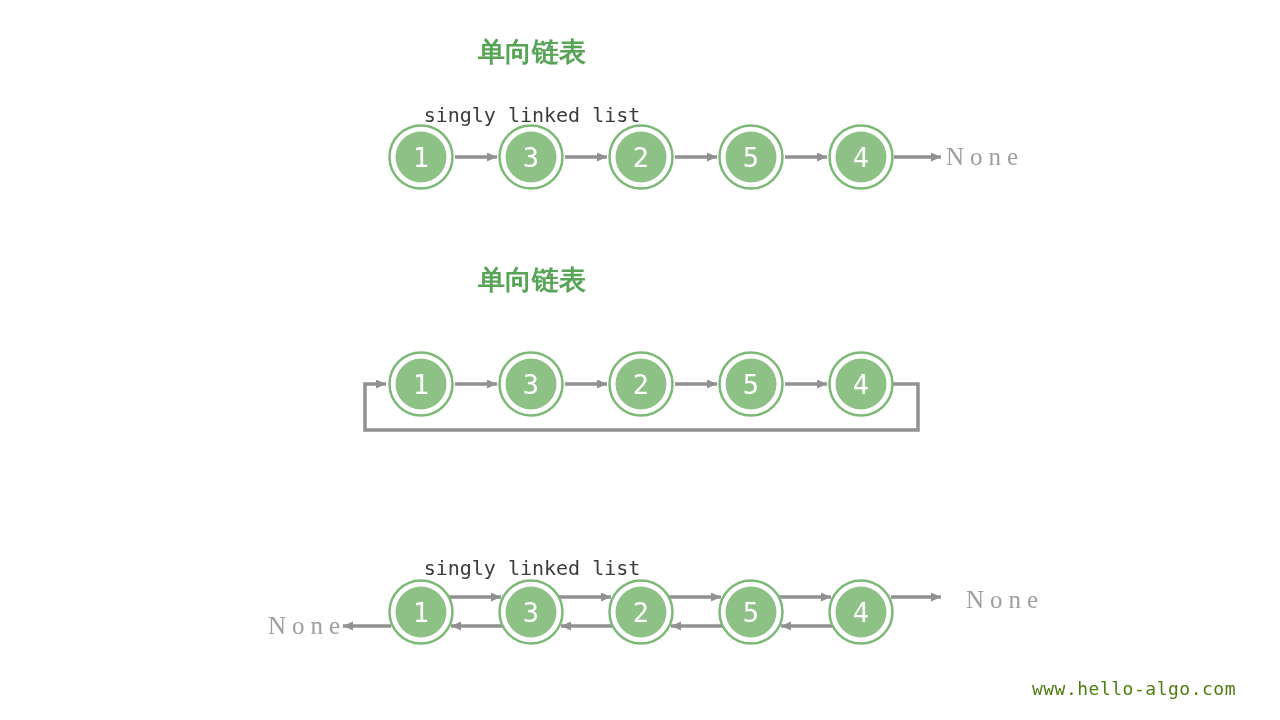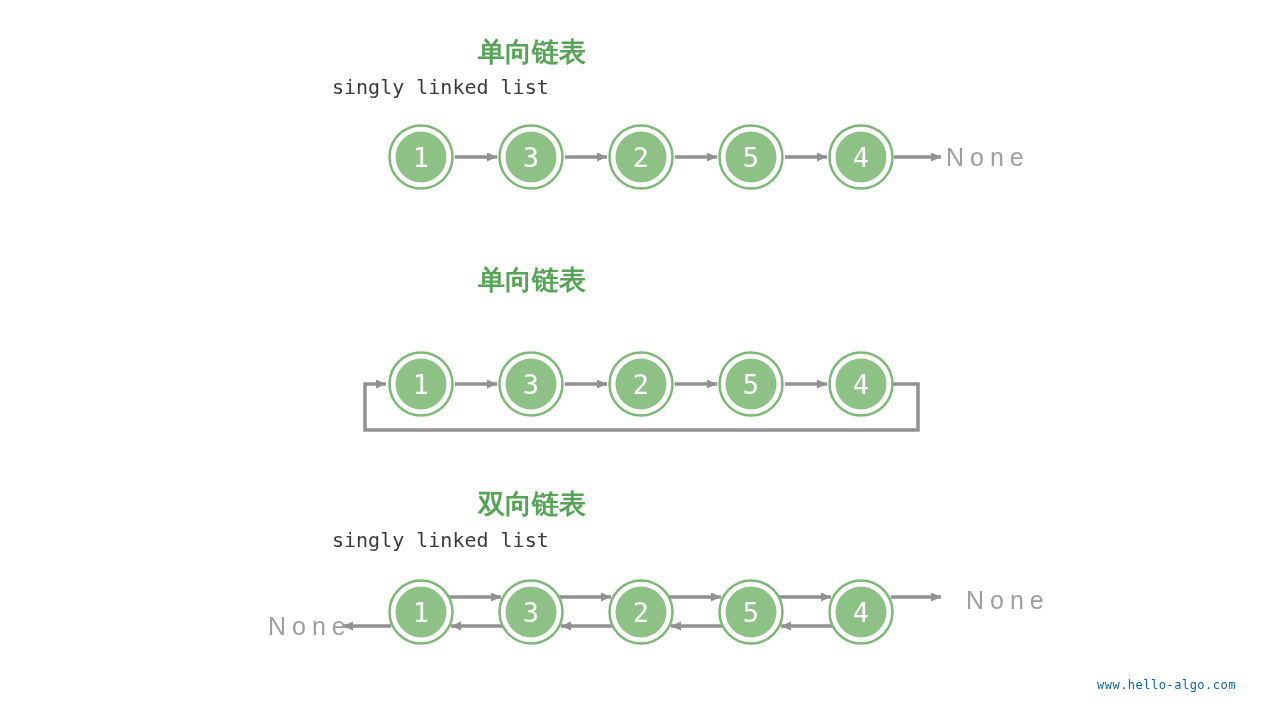--- a/index.html
+++ b/index.html
@@ -19,43 +19,44 @@
     font-family: "Liberation Sans", sans-serif;
     font-weight: bold;
     font-size: 27px;
     line-height: 28px;
     color: #57A457;
   }
   .subtitle {
     position: absolute;
     left: 332px;
     width: 400px;
-    text-align: left;
+    text-align: center;
     font-family: "DejaVu Sans Mono", monospace;
     font-size: 20px;
     line-height: 22px;
     color: #3B3B3B;
+    margin-top: 28px;
   }
   .none {
     position: absolute;
-    font-family: Liberation Sans, sans-serif;
+    font-family: Liberation Serif, serif;
     font-size: 25px;
     line-height: 28px;
     letter-spacing: 6px;
     color: #9E9E9E;
     white-space: nowrap;
   }
   .watermark {
     position: absolute;
     right: 44px;
     top: 678px;
     font-family: "DejaVu Sans Mono", monospace;
-    font-size: 12px;
+    font-size: 18px;
     letter-spacing: 0.5px;
-    color: #0369a1;
+    color: #4d7c0f;
   }
   svg.diagram { position: absolute; left: 0; top: 0; }
   .ring  { fill: #ffffff; stroke: #7CB876; stroke-width: 2.5; }
   .core  { fill: #8DC186; }
   .arrow { stroke: #919191; stroke-width: 3.5; fill: none; }
   .val   {
     font-family: "DejaVu Sans Mono", monospace;
     font-size: 27px;
     fill: #ffffff;
     text-anchor: middle;
@@ -64,21 +65,20 @@
 </head>
 <body>
 
 <div class="canvas">
 
   <div class="title" style="top:38px">单向链表</div>
   <div class="subtitle" style="top:76px">singly linked list</div>
 
   <div class="title" style="top:266px">单向链表</div>
 
-  <div class="title" style="top:490px">双向链表</div>
   <div class="subtitle" style="top:529px">singly linked list</div>
 
   <svg class="diagram" width="1280" height="720" viewBox="0 0 1280 720">
     <defs>
       <marker id="ah" markerWidth="12" markerHeight="11" refX="10" refY="4.5" orient="auto" markerUnits="userSpaceOnUse">
         <path d="M0,0 L10,4.5 L0,9 Z" fill="#919191"></path>
       </marker>
     </defs>
 
     <g>

